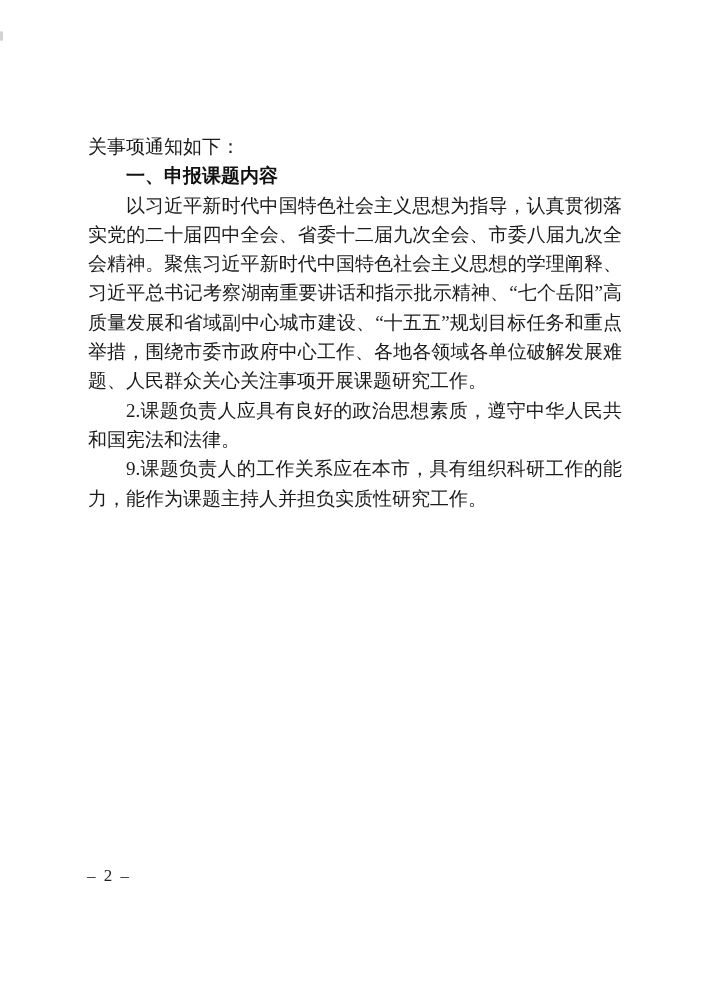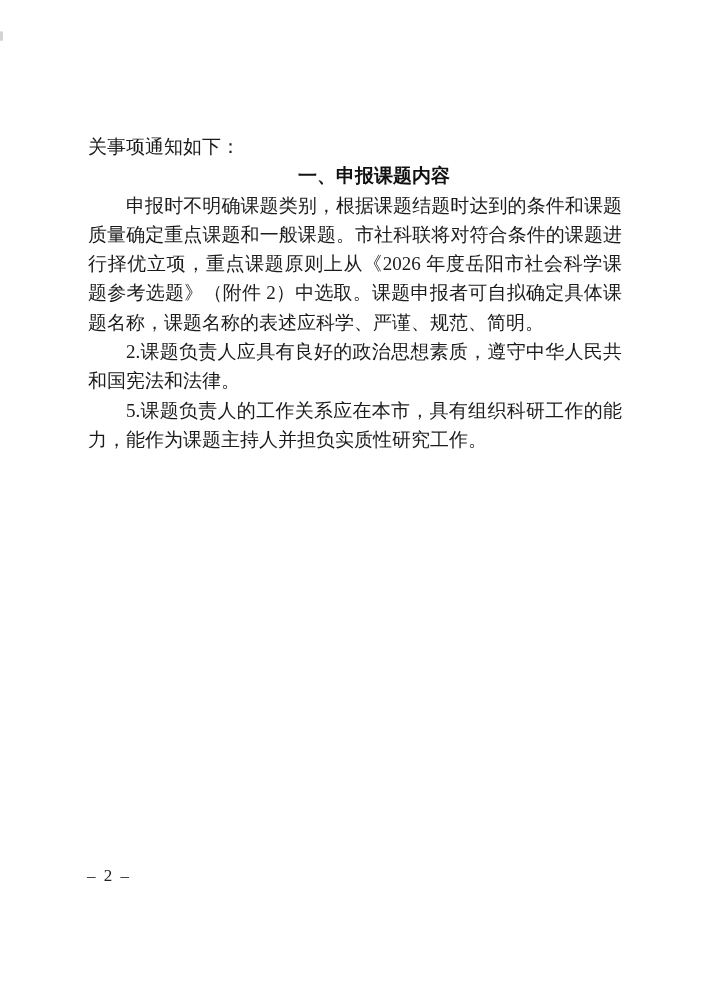--- a/index.html
+++ b/index.html
@@ -40,21 +40,21 @@
   }
   .content .doc-heading {
     margin: 0;
     padding: 0;
     font-family: "Liberation Sans", "DejaVu Sans", sans-serif;
     font-weight: 700;
     font-size: 19px;
     line-height: 29.3px;
     color: #111111;
     text-indent: 2em;
-    text-align: center;
+    text-align: left;
   }
   .footer-page-number {
     position: absolute;
     left: 87px;
     top: 864px;
     font-family: "Liberation Serif", "DejaVu Serif", serif;
     font-size: 17px;
     line-height: 24px;
     color: #222222;
     letter-spacing: 2px;
@@ -76,27 +76,27 @@
 <div class="page">
 
   <div class="scan-speck"></div>
 
   <div class="content">
 
     <p class="no-indent">关事项通知如下：</p>
 
     <p class="doc-heading">一、申报课题内容</p>
 
+    <p>以习近平新时代中国特色社会主义思想为指导，认真贯彻落实党的二十届四中全会、省委十二届九次全会、市委八届九次全会精神。聚焦习近平新时代中国特色社会主义思想的学理阐释、习近平总书记考察湖南重要讲话和指示批示精神、“七个岳阳”高质量发展和省域副中心城市建设、“十五五”规划目标任务和重点举措，围绕市委市政府中心工作、各地各领域各单位破解发展难题、人民群众关心关注事项开展课题研究工作。</p>
 
-    <p>申报时不明确课题类别，根据课题结题时达到的条件和课题质量确定重点课题和一般课题。市社科联将对符合条件的课题进行择优立项，重点课题原则上从《2026 年度岳阳市社会科学课题参考选题》（附件 2）中选取。课题申报者可自拟确定具体课题名称，课题名称的表述应科学、严谨、规范、简明。</p>
 
 
     <p>2.课题负责人应具有良好的政治思想素质，遵守中华人民共和国宪法和法律。</p>
 
-    <p>5.课题负责人的工作关系应在本市，具有组织科研工作的能力，能作为课题主持人并担负实质性研究工作。</p>
+    <p>9.课题负责人的工作关系应在本市，具有组织科研工作的能力，能作为课题主持人并担负实质性研究工作。</p>
 
 
 
   </div>
 
   <div class="footer-page-number">– 2 –</div>
 
 </div>
 
 </body></html>

